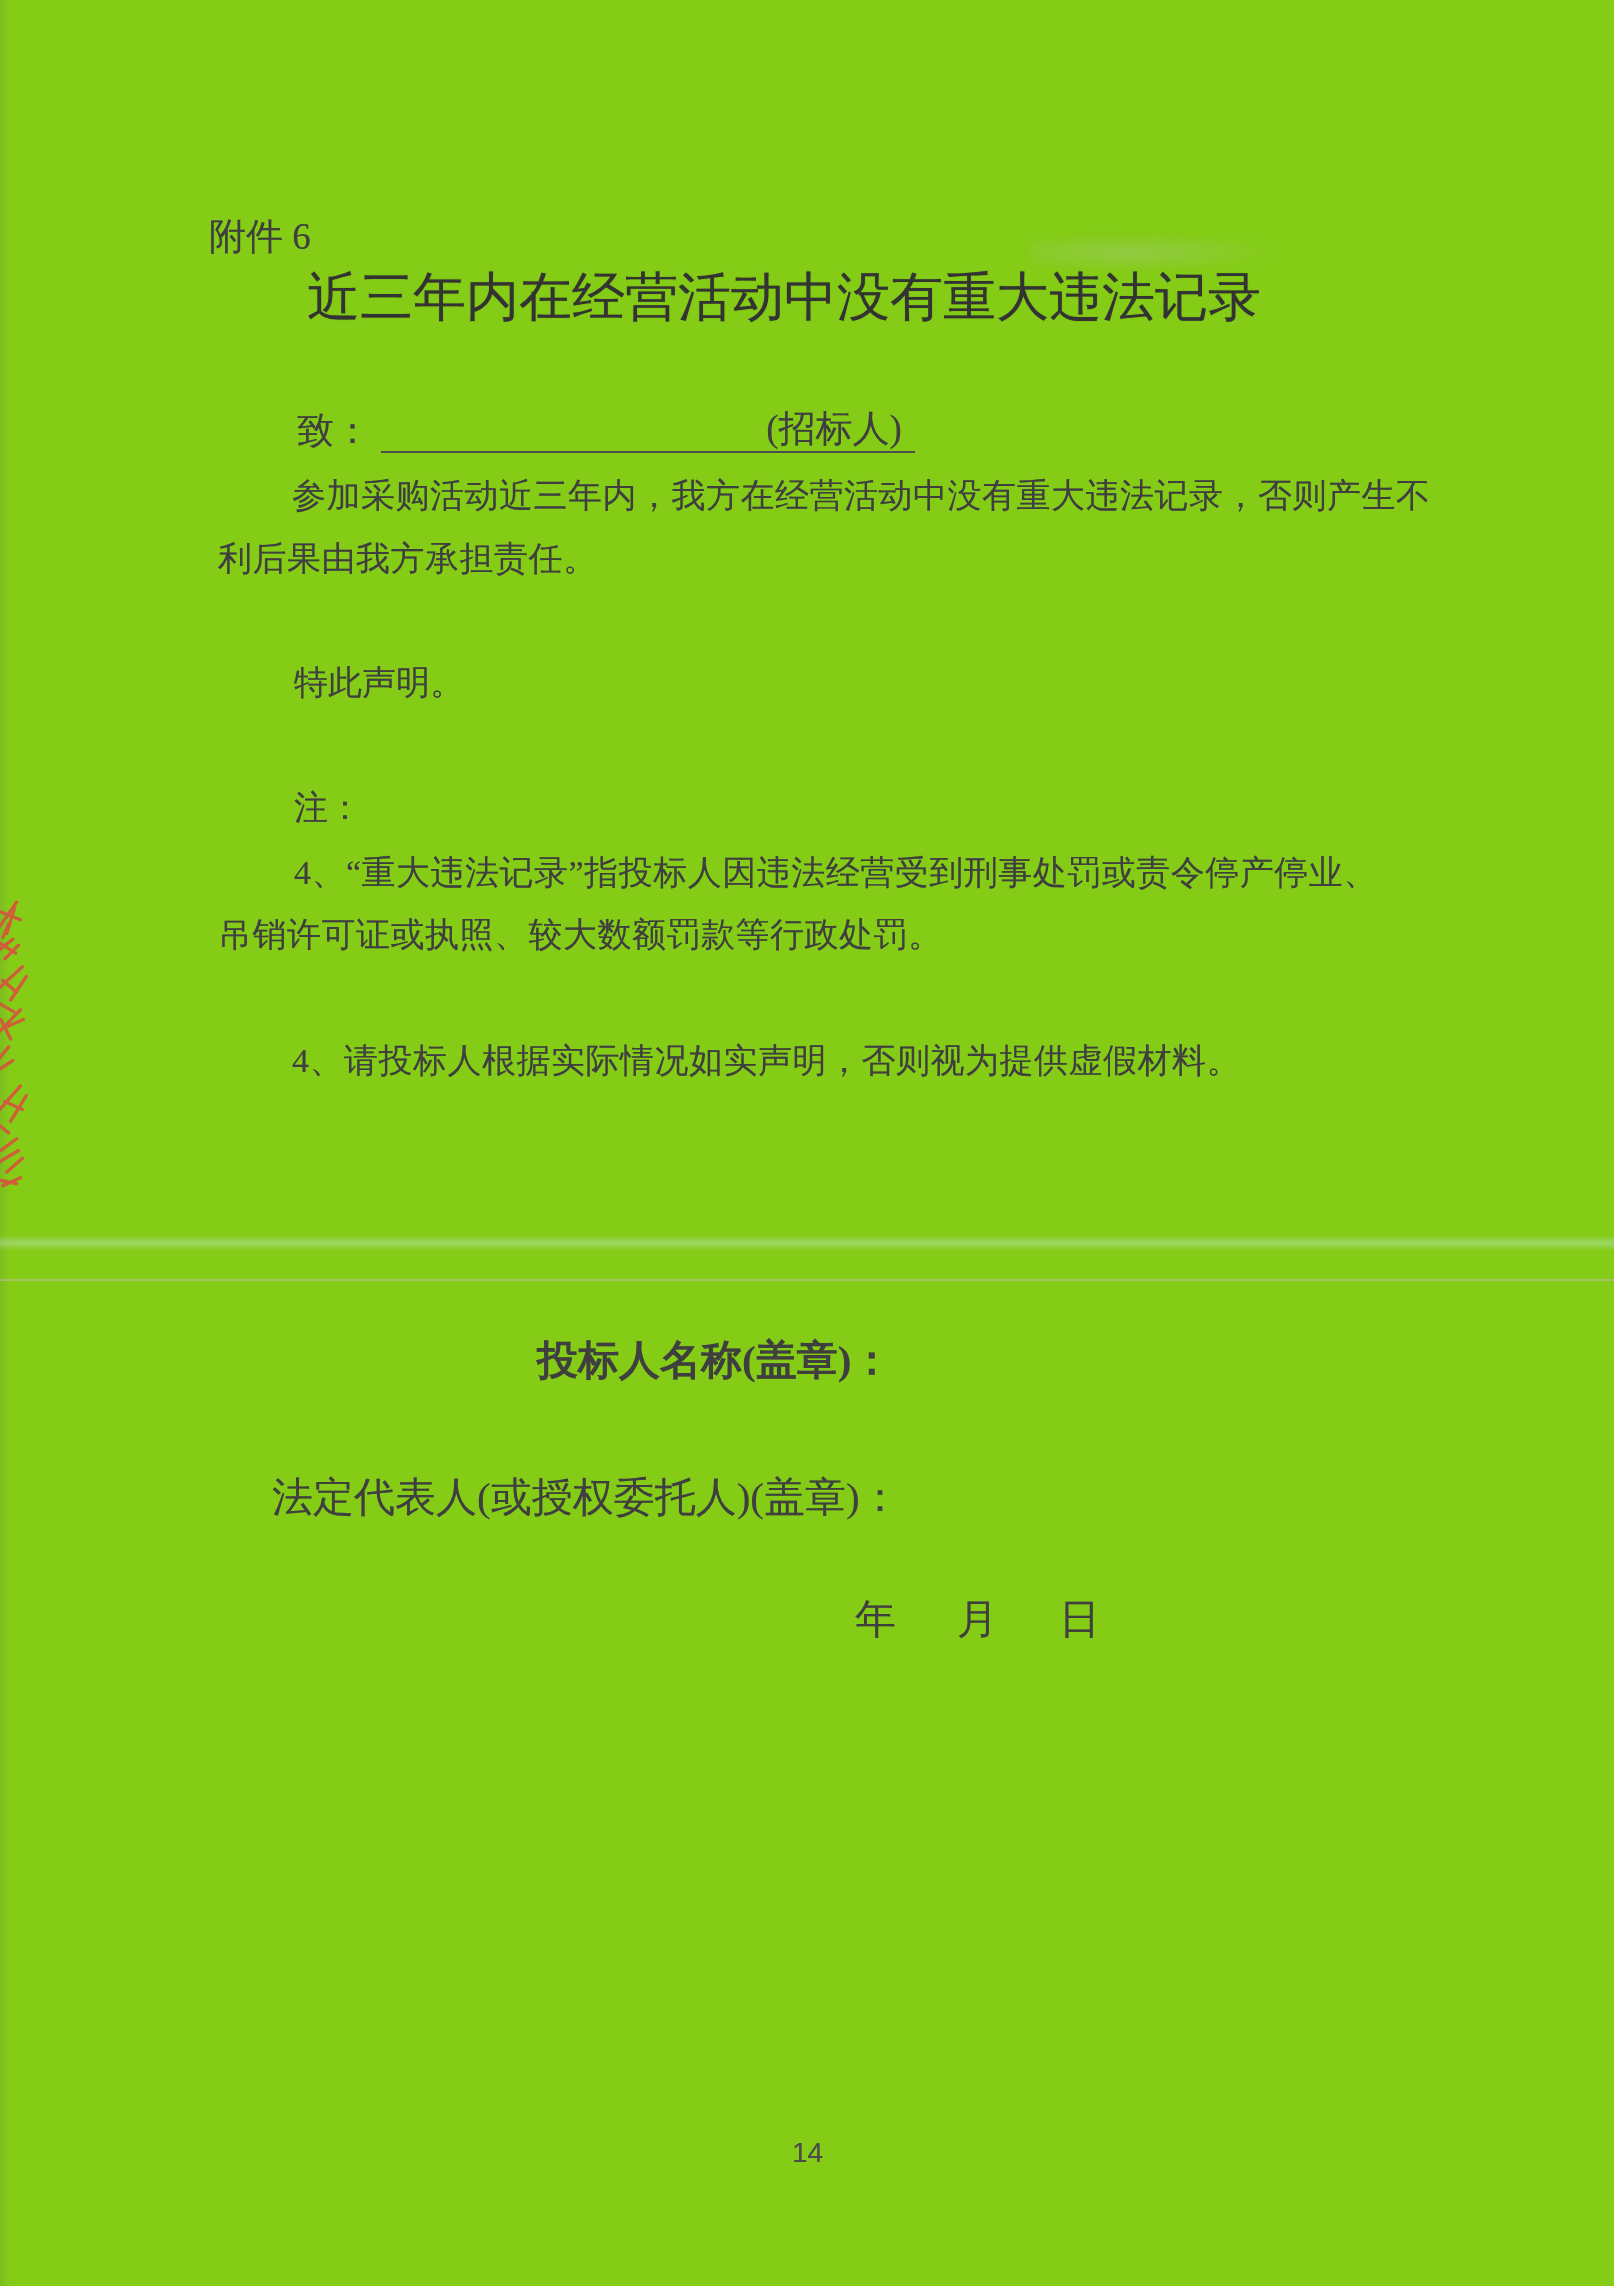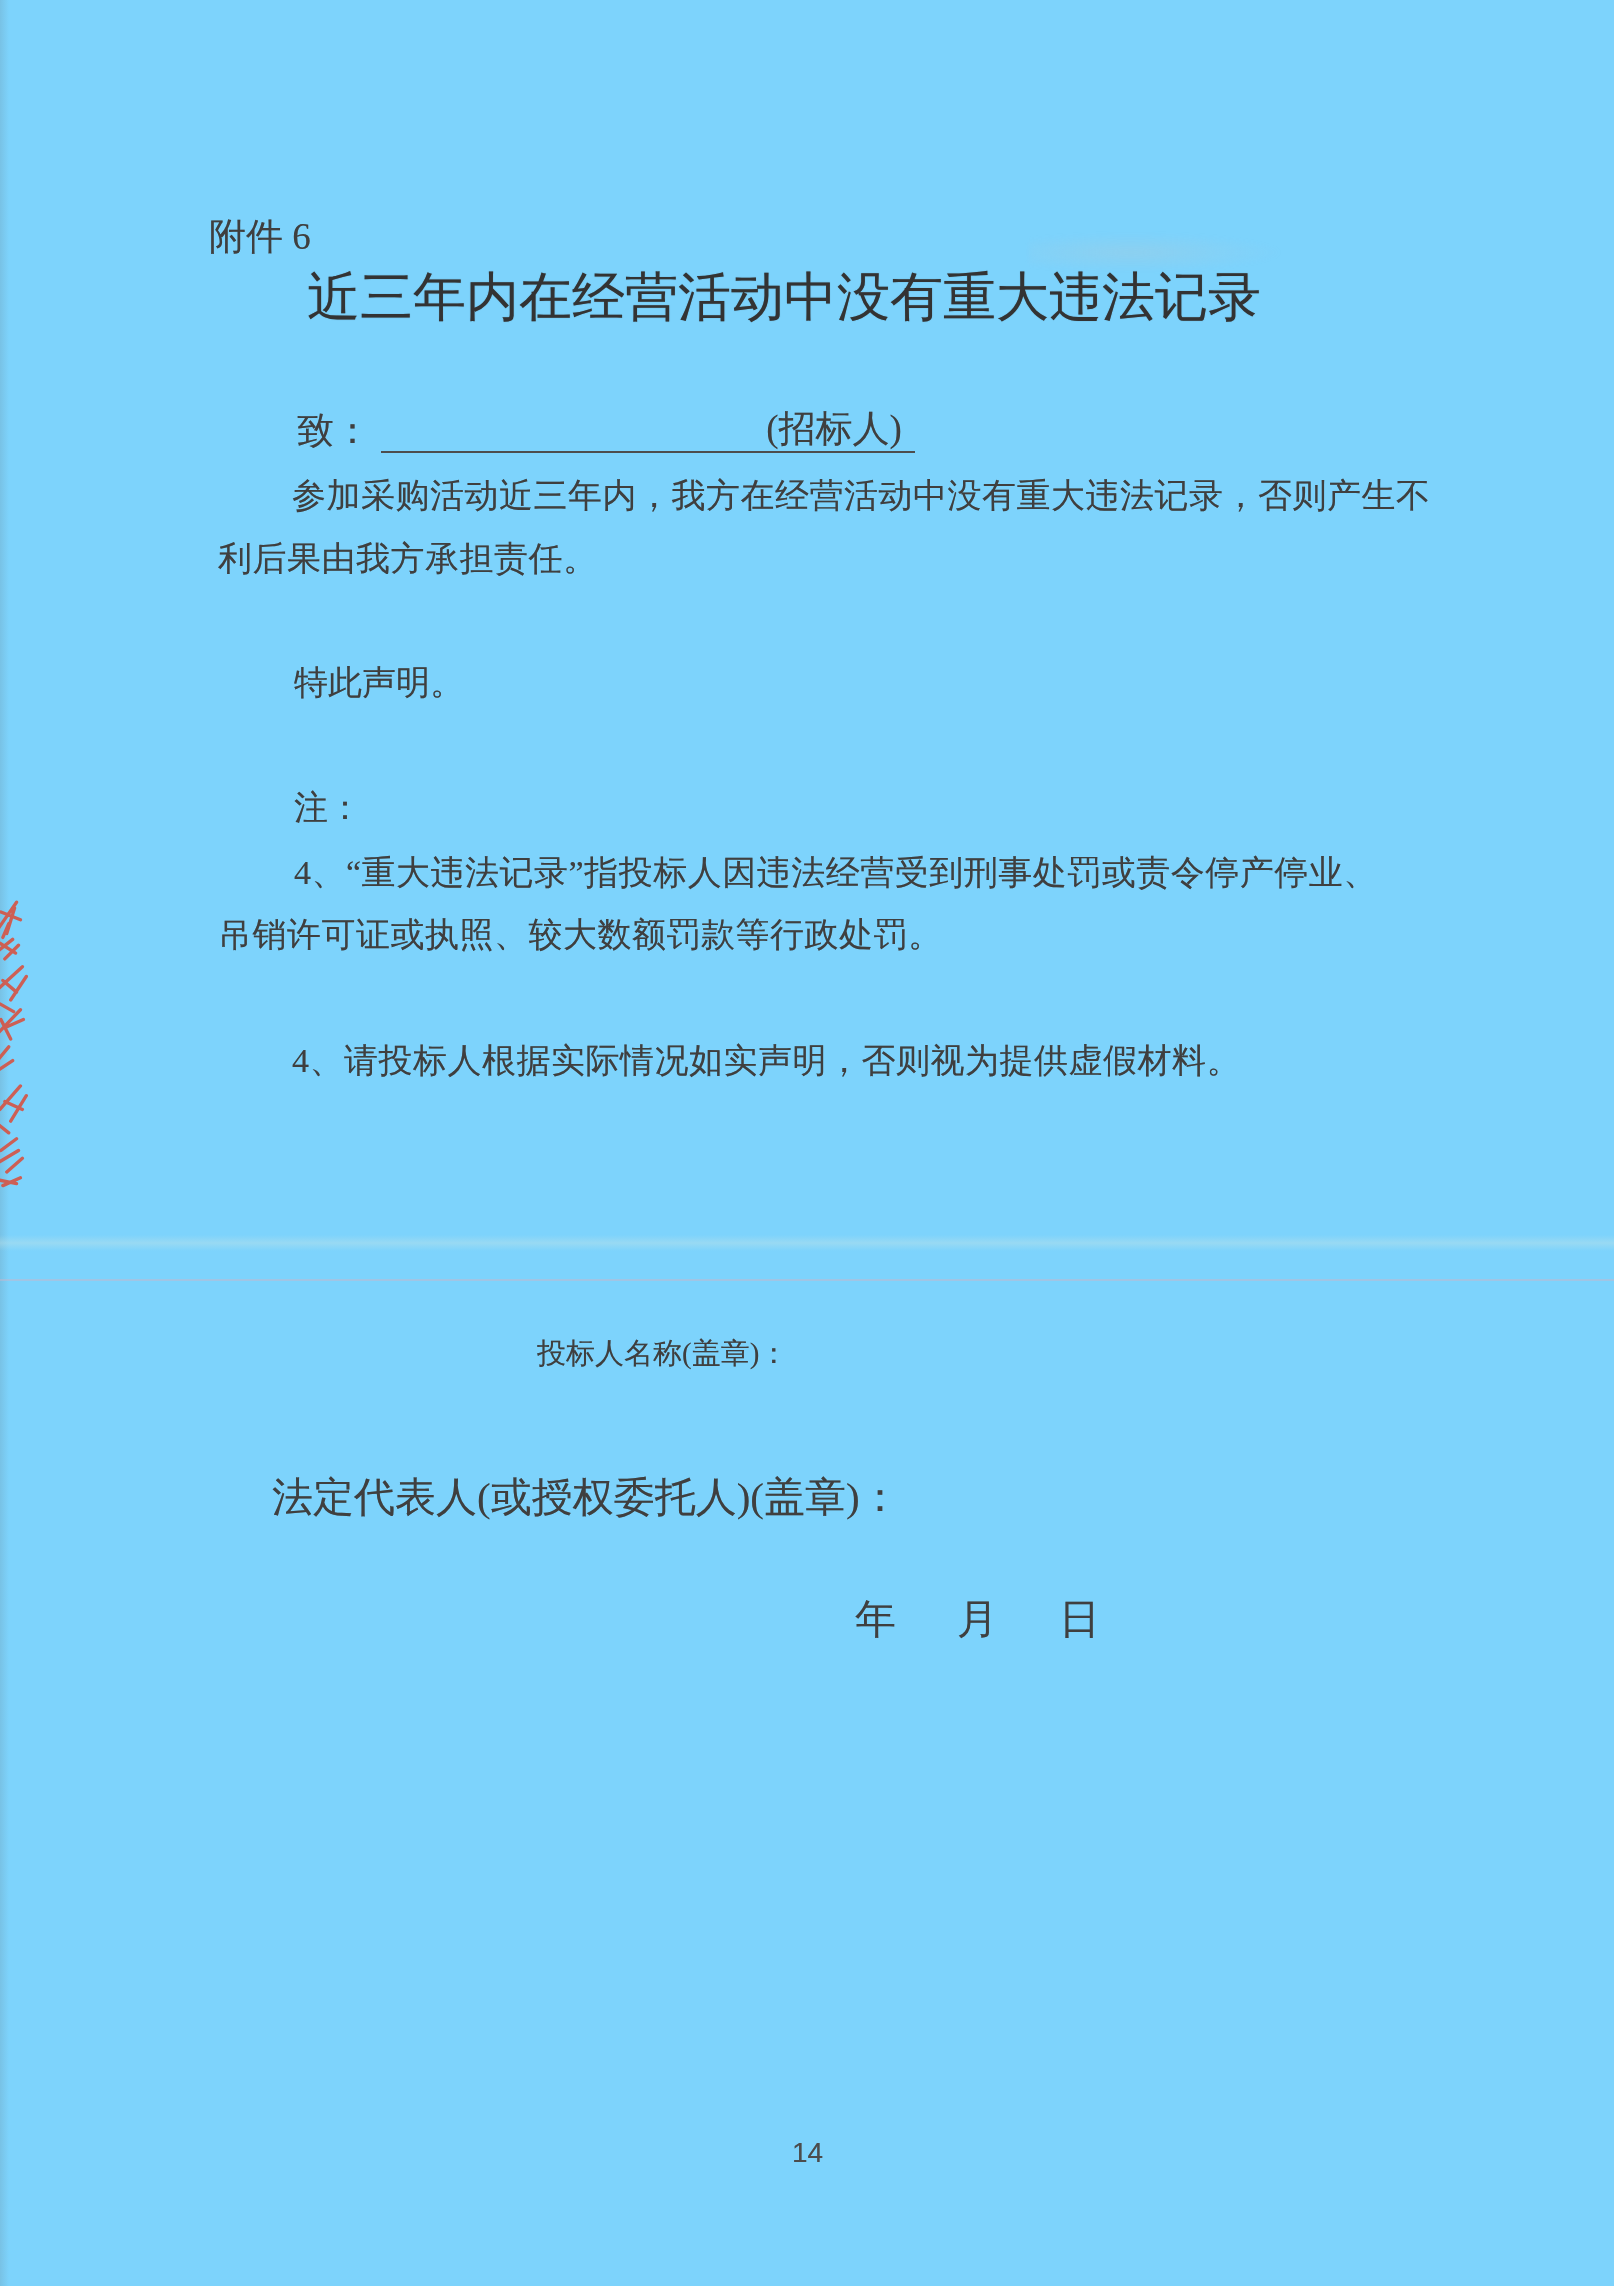--- a/index.html
+++ b/index.html
@@ -6,21 +6,21 @@
     margin: 0;
     padding: 0;
     background: #e8e8e8;
     font-family: "Liberation Serif", "DejaVu Serif", serif;
   }
   .page {
     position: relative;
     width: 1614px;
     height: 2287px;
     margin: 0 auto;
-    background: #7dd3fc;
+    background: #84cc16;
     overflow: hidden;
     color: #3d3d3d;
   }
   .txt {
     position: absolute;
     line-height: 1.15;
     white-space: nowrap;
     color: #3f3f3f;
     text-shadow: 0 0 0.6px rgba(70,70,70,0.45);
   }
@@ -45,21 +45,21 @@
     height: 43px;
   }
   .body-line1 { left: 292px; top: 476px; font-size: 34px; letter-spacing: 0.5px; }
   .body-line2 { left: 218px; top: 539px; font-size: 34px; letter-spacing: 0.5px; }
   .declaration { left: 294px; top: 663px; font-size: 34px; }
   .notes-label { left: 294px; top: 788px; font-size: 34px; }
   .note1-l1 { left: 294px; top: 853px; font-size: 34px; letter-spacing: 0.5px; }
   .note1-l2 { left: 218px; top: 915px; font-size: 34px; letter-spacing: 0.5px; }
   .note2    { left: 292px; top: 978px; font-size: 34px; letter-spacing: 0.5px; }
   .note3    { left: 292px; top: 1041px; font-size: 34px; letter-spacing: 0.5px; }
-  .bidder-label { left: 537px; top: 1337px; font-size: 29px; }
+  .bidder-label { left: 537px; top: 1337px; font-size: 41px; font-weight: bold; }
   .legalrep-label { left: 272px; top: 1474px; font-size: 41px; }
   .date-line {
     left: 855px; top: 1596px; font-size: 41px;
     display: inline-flex; gap: 61px;
   }
   .page-number { left: 792px; top: 2137px; font-size: 28px; color: #4c4c4c; font-family: Liberation Sans, sans-serif; }
 
   
   .scan-band {
     position: absolute; left: 0; top: 1235px; width: 100%; height: 15.7px;

